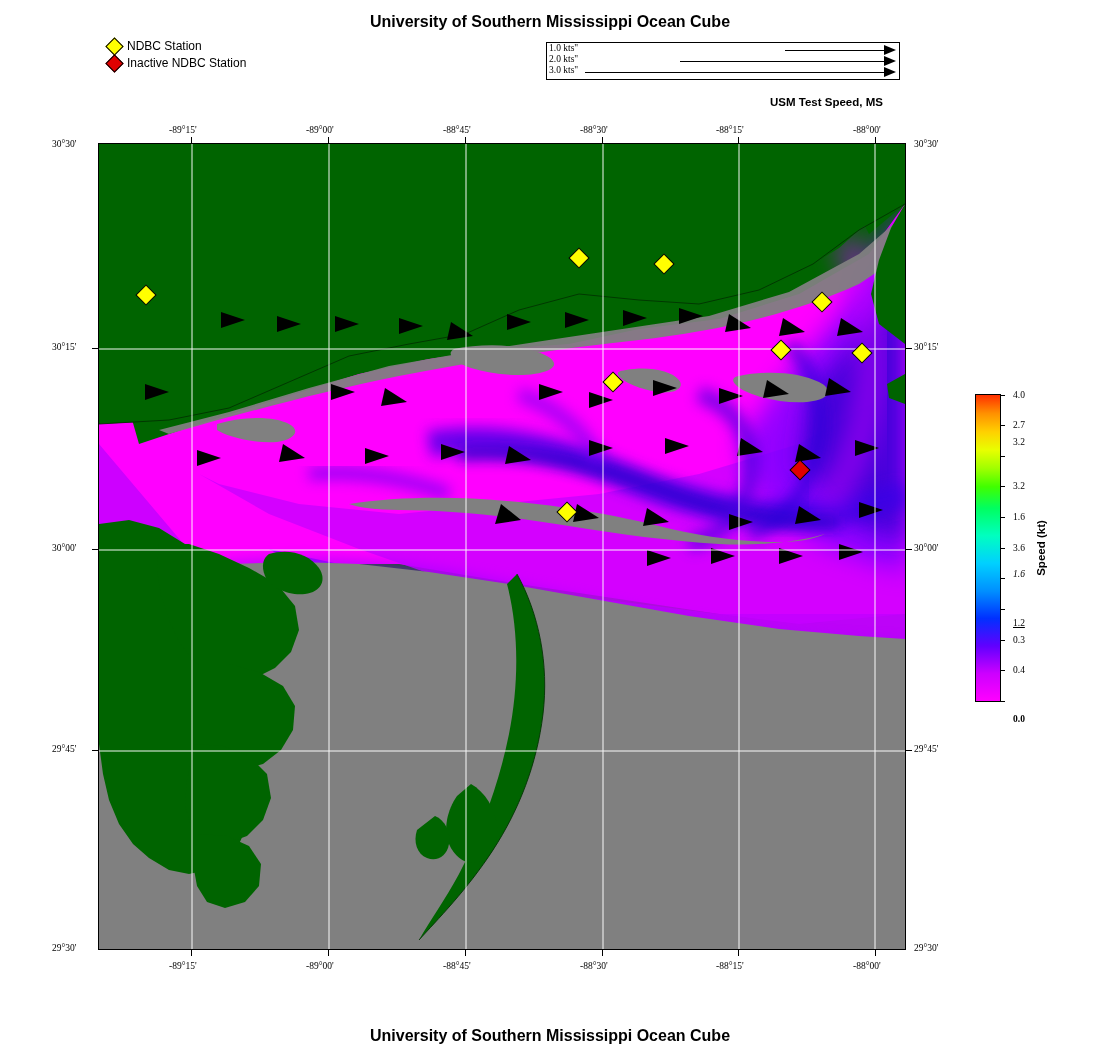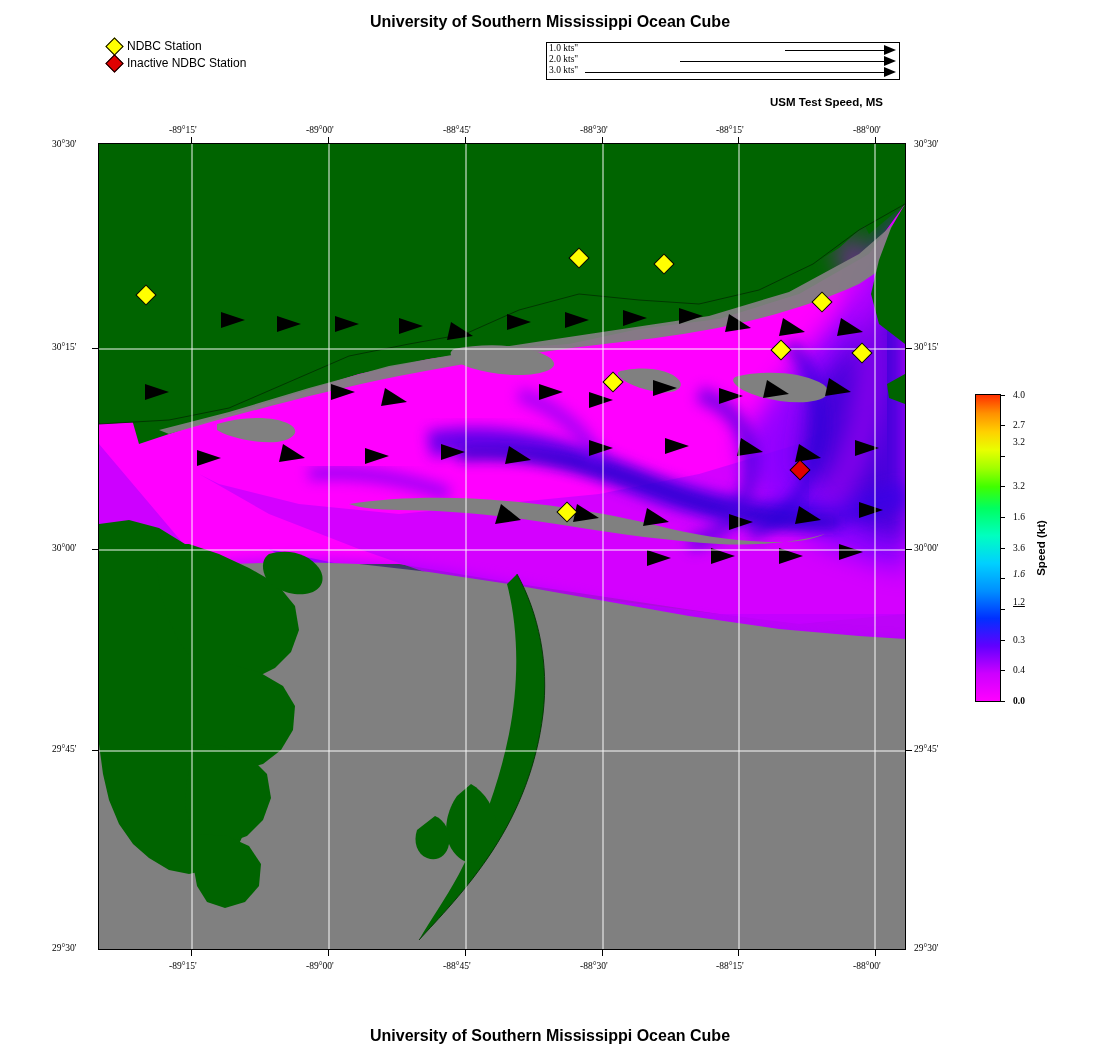--- a/index.html
+++ b/index.html
@@ -468,24 +468,24 @@
     <div class="cb-tick-mark" style="top:276px;"></div>
     <div class="cb-tick-mark" style="top:246px;"></div>
     <div class="cb-tick-mark" style="top:215px;"></div>
     <div class="cb-tick-mark" style="top:184px;"></div>
     <div class="cb-tick-mark" style="top:154px;"></div>
     <div class="cb-tick-mark" style="top:123px;"></div>
     <div class="cb-tick-mark" style="top:92px;"></div>
     <div class="cb-tick-mark" style="top:62px;"></div>
     <div class="cb-tick-mark" style="top:31px;"></div>
     <div class="cb-tick-mark" style="top:1px;"></div>
-    <div class="cb-tick-label" style="top:307px;font-weight:bold;">0.0</div>
+    <div class="cb-tick-label" style="top:325px;font-weight:bold;">0.0</div>
     <div class="cb-tick-label" style="top:276px;">0.4</div>
     <div class="cb-tick-label" style="top:246px;">0.3</div>
-    <div class="cb-tick-label" style="top:208px;text-decoration:underline;">1.2</div>
+    <div class="cb-tick-label" style="top:229px;text-decoration:underline;">1.2</div>
     <div class="cb-tick-label" style="top:180px;font-style:italic;">1.6</div>
     <div class="cb-tick-label" style="top:154px;">3.6</div>
     <div class="cb-tick-label" style="top:123px;">1.6</div>
     <div class="cb-tick-label" style="top:92px;">3.2</div>
     <div class="cb-tick-label" style="top:48px;">3.2</div>
     <div class="cb-tick-label" style="top:31px;">2.7</div>
     <div class="cb-tick-label" style="top:1px;">4.0</div>
     <div id="cb-axis-title">Speed (kt)</div>
   </div>
 

